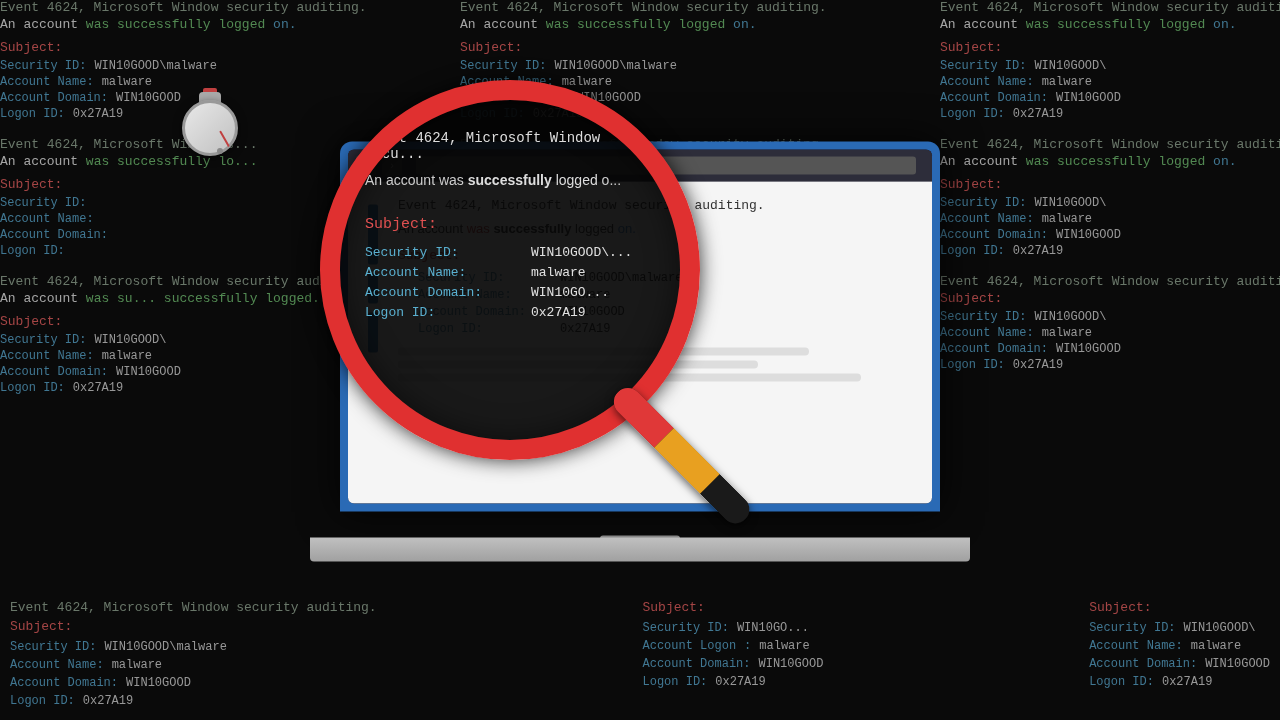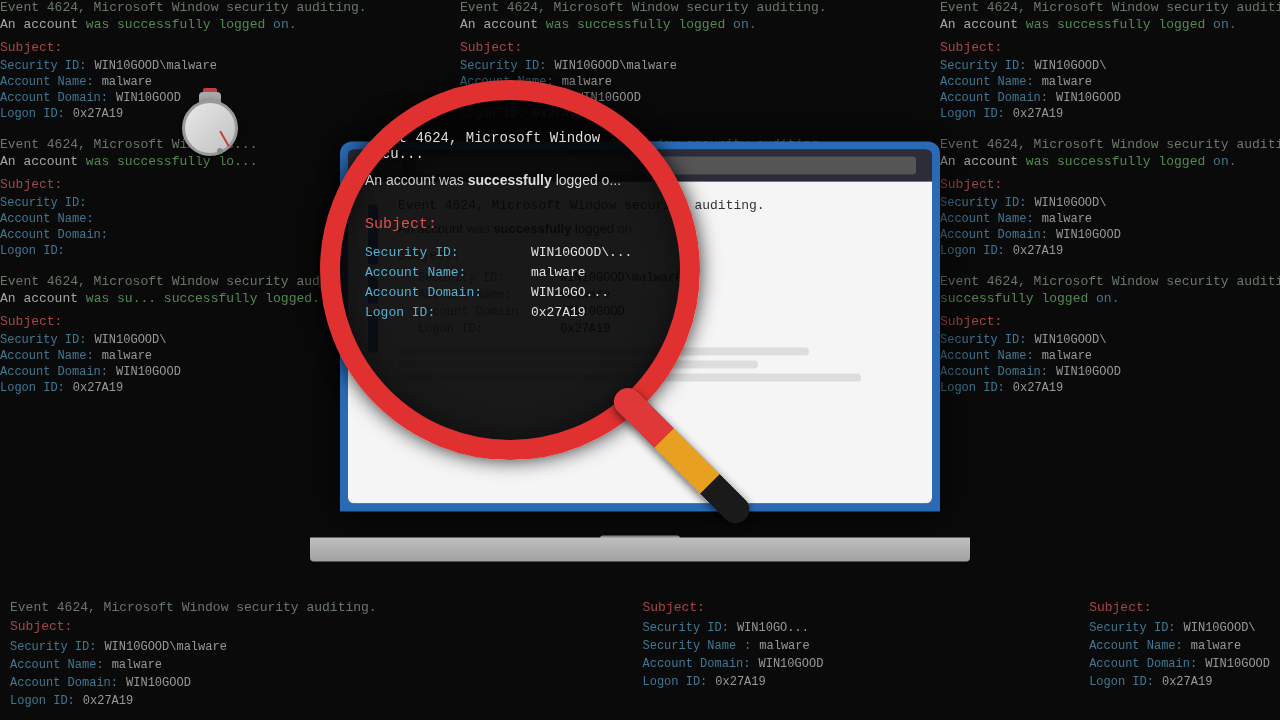--- a/index.html
+++ b/index.html
@@ -510,23 +510,20 @@
           <span class="bg-field-key">Account Domain:</span>
           <span class="bg-field-val">WIN10GOOD</span>
         </div>
       <div class="bg-field-row">
           <span class="bg-field-key">Logon ID:</span>
           <span class="bg-field-val">0x27A19</span>
         </div>
     </div>
     <div style="height:14px"></div>
     <div class="bg-event-title">Event 4624, Microsoft Window security auditing.</div>
-    <div class="bg-logon">
-      <span class="word-successfully">successfully </span><span class="word-logged">logged </span><span class="word-on">on.</span>
-    </div>
     <div class="bg-subject-label">Subject:</div>
     <div>
       <div class="bg-field-row">
           <span class="bg-field-key">Security ID:</span>
           <span class="bg-field-val">WIN10GOOD\</span>
         </div>
       <div class="bg-field-row">
           <span class="bg-field-key">Account Name:</span>
           <span class="bg-field-val">malware</span>
         </div>
@@ -562,21 +559,21 @@
           <span class="bg-field-val">0x27A19</span>
         </div>
     </div>
     <div style="display:flex; flex-direction:column; gap:2px;">
       <div class="bg-subject-label">Subject:</div>
       <div class="bg-field-row">
           <span class="bg-field-key">Security ID:</span>
           <span class="bg-field-val">WIN10GO...</span>
         </div>
       <div class="bg-field-row">
-          <span class="bg-field-key">Security Name</span>
+          <span class="bg-field-key">Account Logon</span>
           <span class="bg-field-key">:</span>
           <span class="bg-field-val">malware</span>
         </div>
       <div class="bg-field-row">
           <span class="bg-field-key">Account Domain:</span>
           <span class="bg-field-val">WIN10GOOD</span>
         </div>
       <div class="bg-field-row">
           <span class="bg-field-key">Logon ID:</span>
           <span class="bg-field-val">0x27A19</span>

